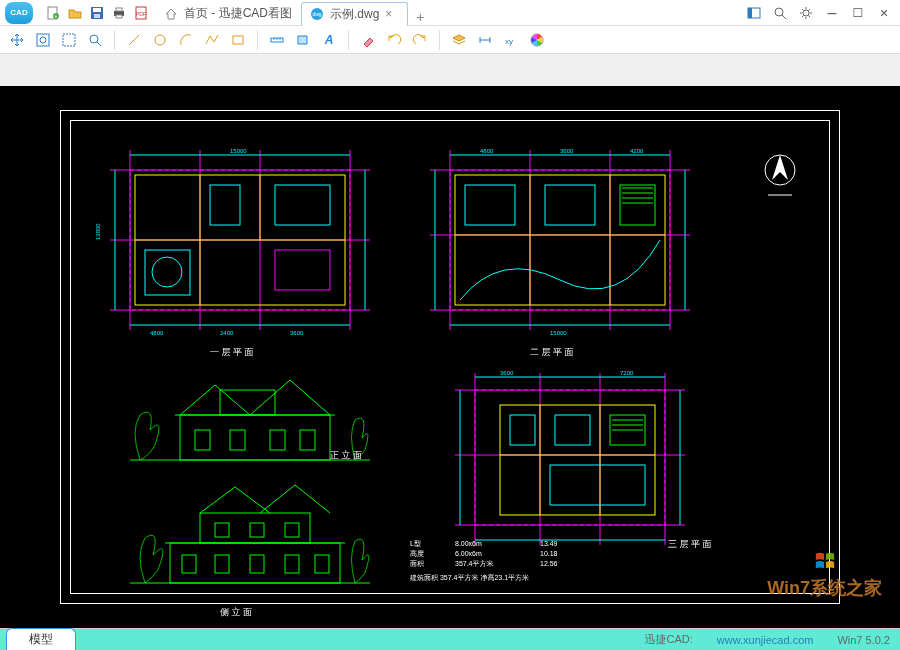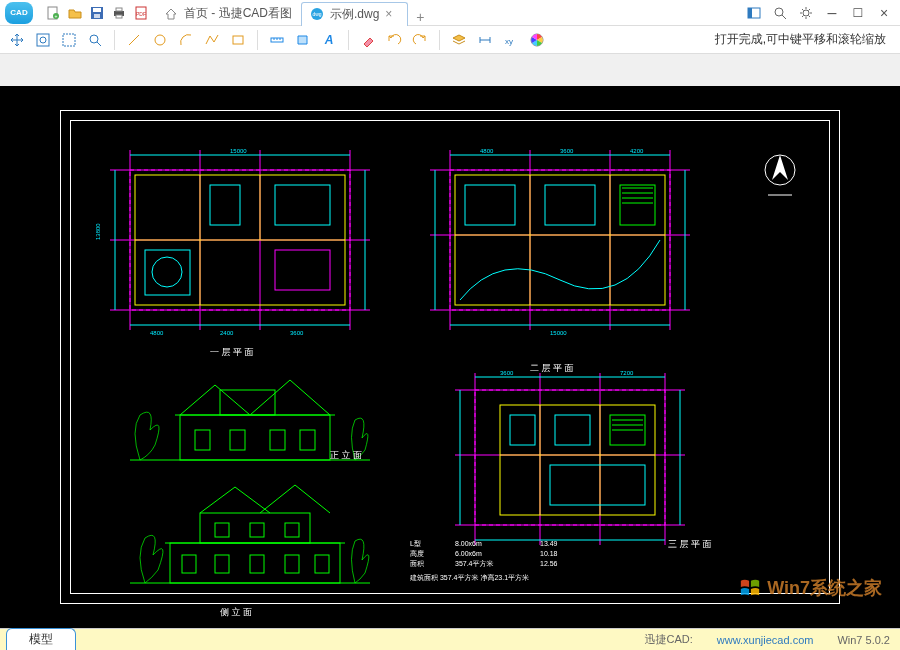--- a/index.html
+++ b/index.html
@@ -77,37 +77,37 @@
   line.mag{ stroke:#f0f; stroke-width:1; }
   line.cyan{ stroke:#0ff; stroke-width:1; }
   line.yel{ stroke:#ff0; stroke-width:1; }
   line.grn{ stroke:#0f0; stroke-width:1; }
   rect.wall{ fill:none; stroke:#ff0; stroke-width:1; }
   rect.grid{ fill:none; stroke:#f0f; stroke-width:1; stroke-dasharray:4 3;}
   path.tree{ stroke:#0f0; fill:none; stroke-width:0.7; }
 
   .statusbar {
     position:absolute; left:0; right:0; bottom:0; height:22px;
-    background:#fef9c3; border-top:1px solid #ccc;
+    background:#5eead4; border-top:1px solid #ccc;
     display:flex; align-items:center;
   }
   .model-tab {
     height:22px; padding:0 22px;
     border:1px solid #3a92d8; border-bottom:none;
     background:#fff; color:#333;
     border-top-left-radius:6px; border-top-right-radius:6px;
     margin-left:6px; margin-top:-1px; display:flex; align-items:center;
     cursor:pointer;
   }
   .status-right { margin-left:auto; padding-right:10px; color:#666; font-size:11px; display:flex; gap:24px; align-items:center;}
   .wm {
     position:absolute; right:18px; bottom:28px;
     color:#c77a28; font-size:18px; font-weight:bold;
     opacity:0.85; pointer-events:none;
-    display:flex; align-items:center; gap:4px;
+    display:flex; align-items:center; gap:4px;flex-direction:column;
   }
   .wm .flag { width:26px; height:22px; }
 </style>
 </head>
 <body>
 
 <div class="titlebar">
   <div class="logo">
     <div class="logo-badge">CAD</div>
   </div>
@@ -320,21 +320,20 @@
         <circle cx="8" cy="8" r="6" fill="none" stroke="#888"></circle>
         <path d="M8 8 L8 2 A6 6 0 0 1 13 5 Z" fill="#f44"></path>
         <path d="M8 8 L13 5 A6 6 0 0 1 13 11 Z" fill="#fc4"></path>
         <path d="M8 8 L13 11 A6 6 0 0 1 8 14 Z" fill="#4c4"></path>
         <path d="M8 8 L8 14 A6 6 0 0 1 3 11 Z" fill="#4cf"></path>
         <path d="M8 8 L3 11 A6 6 0 0 1 3 5 Z" fill="#44f"></path>
         <path d="M8 8 L3 5 A6 6 0 0 1 8 2 Z" fill="#f4f"></path>
       </svg>
     </div>
 
-  <div class="hint">打开完成,可中键平移和滚轮缩放</div>
 </div>
 
 <div class="canvas-area">
   <div class="sheet">
     <div class="frame-outer"></div>
     <div class="frame-inner"></div>
 
     <svg style="position:absolute; right:40px; top:40px" width="40" height="50">
       <circle cx="20" cy="20" r="15" stroke="#fff" fill="none"></circle>
       <path d="M20 5 L28 30 L20 22 L12 30 Z" fill="#fff"></path>
@@ -398,21 +397,21 @@
         <line class="cyan" x1="40" y1="15" x2="260" y2="15"></line>
           <text class="dimtext" x="70" y="13">4800</text>
           <text class="dimtext" x="150" y="13">3600</text>
           <text class="dimtext" x="220" y="13">4200</text>
         <line class="cyan" x1="40" y1="185" x2="260" y2="185"></line>
           <text class="dimtext" x="140" y="195">15000</text>
         <line class="cyan" x1="25" y1="30" x2="25" y2="170"></line>
           <line class="cyan" x1="275" y1="30" x2="275" y2="170"></line>
       </svg>
     </div>
-    <div class="caption" style="left:470px; top:252px">二 层 平 面</div>
+    <div class="caption" style="left:470px; top:236px">二 层 平 面</div>
 
     <div class="plan" style="left:40px; top:250px; width:300px; height:110px">
       <svg viewBox="0 0 300 110">
         <g stroke="#0f0" fill="none" stroke-width="1">
           <line x1="30" y1="100" x2="270" y2="100"></line>
           <rect x="80" y="55" width="150" height="45"></rect>
           <path d="M80 55 L115 25 L150 55"></path>
             <path d="M150 55 L190 20 L230 55"></path>
           <rect x="120" y="30" width="55" height="25"></rect>
           <rect x="95" y="70" width="15" height="20"></rect>

